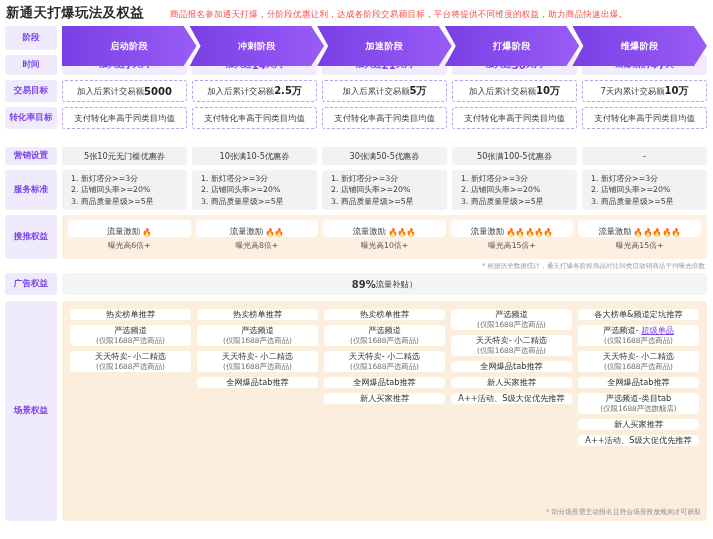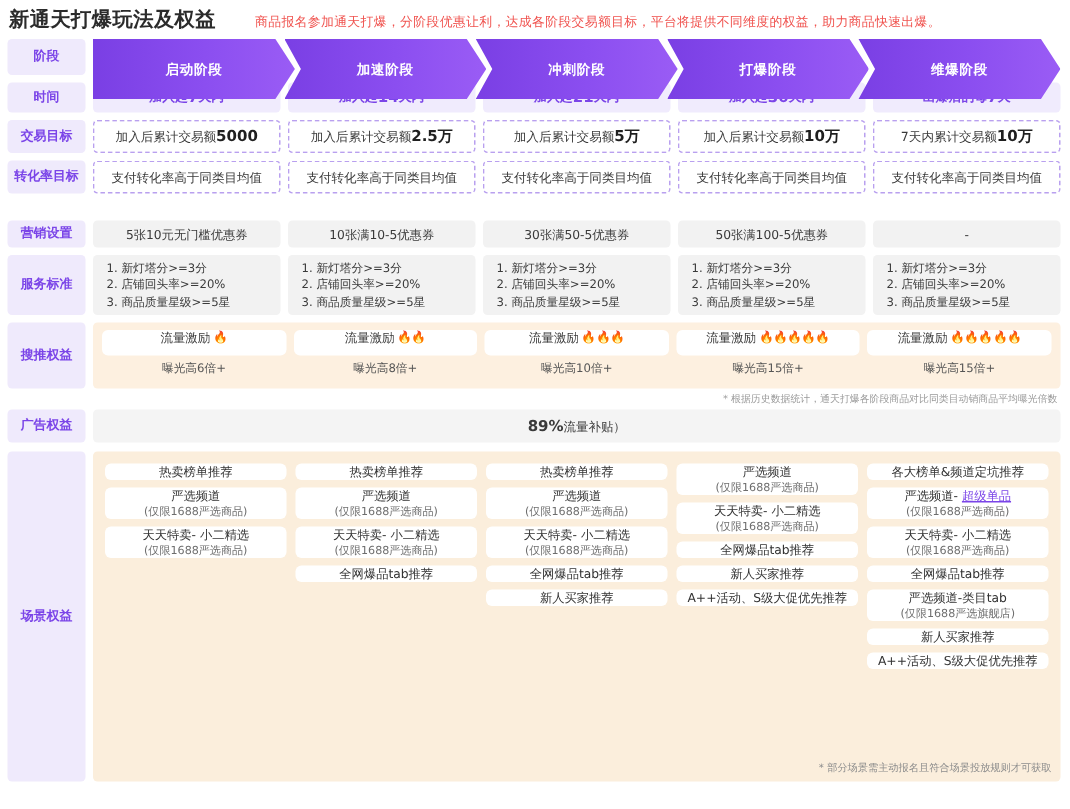--- a/index.html
+++ b/index.html
@@ -81,21 +81,21 @@
 
   
   .row-traffic{height:46px;margin-top:3px;position:relative;}
   .traffic-band{
     flex:1;background:#fdf0e0;border-radius:3px;
     display:flex;gap:5px;padding:5px 6px;box-sizing:border-box;
   }
   .traffic-cell{flex:1;display:flex;flex-direction:column;align-items:center;gap:3px;}
   .traffic-pill{
     width:100%;background:#fff;border-radius:4px;height:17px;
-    display:flex;align-items:flex-start;justify-content:center;
+    display:flex;align-items:flex-end;justify-content:center;
     font-size:8.3px;color:#3a3a3a;box-sizing:border-box;
   }
   .flames{margin-left:2px;font-size:8px;letter-spacing:-0.5px;}
   .traffic-sub{font-size:7.8px;color:#555;}
   .note-traffic{
     position:absolute;right:8px;bottom:-11px;
     font-size:6.6px;color:#9a9a9a;white-space:nowrap;
   }
 
   
@@ -140,24 +140,24 @@
 
   <div class="grid">
 
     <div class="row row-stage">
       <div class="rowlabel">阶段</div>
       <div class="cells" id="stage-cells">
           <div class="arrow first">
             <span>启动阶段</span>
           </div>
           <div class="arrow">
+            <span>冲刺阶段</span>
+          </div>
+          <div class="arrow">
             <span>加速阶段</span>
-          </div>
-          <div class="arrow">
-            <span>冲刺阶段</span>
           </div>
           <div class="arrow">
             <span>打爆阶段</span>
           </div>
           <div class="arrow">
             <span>维爆阶段</span>
           </div>
         </div>
     </div>
 

